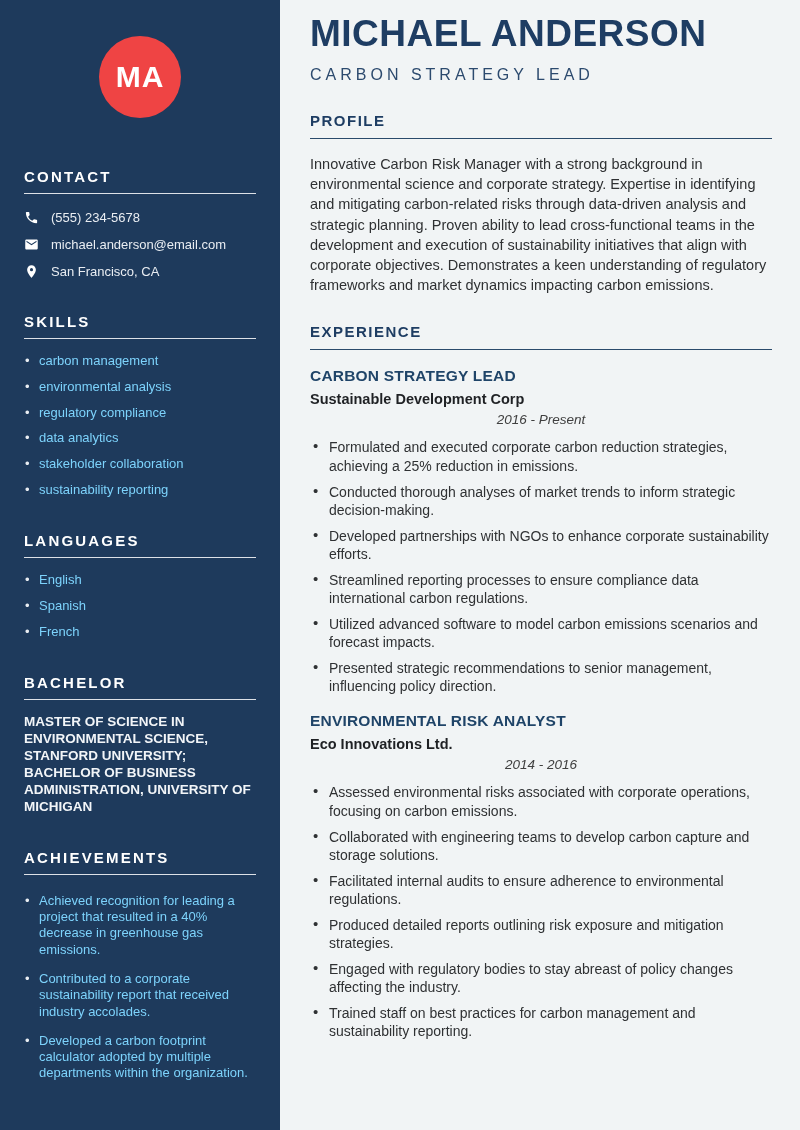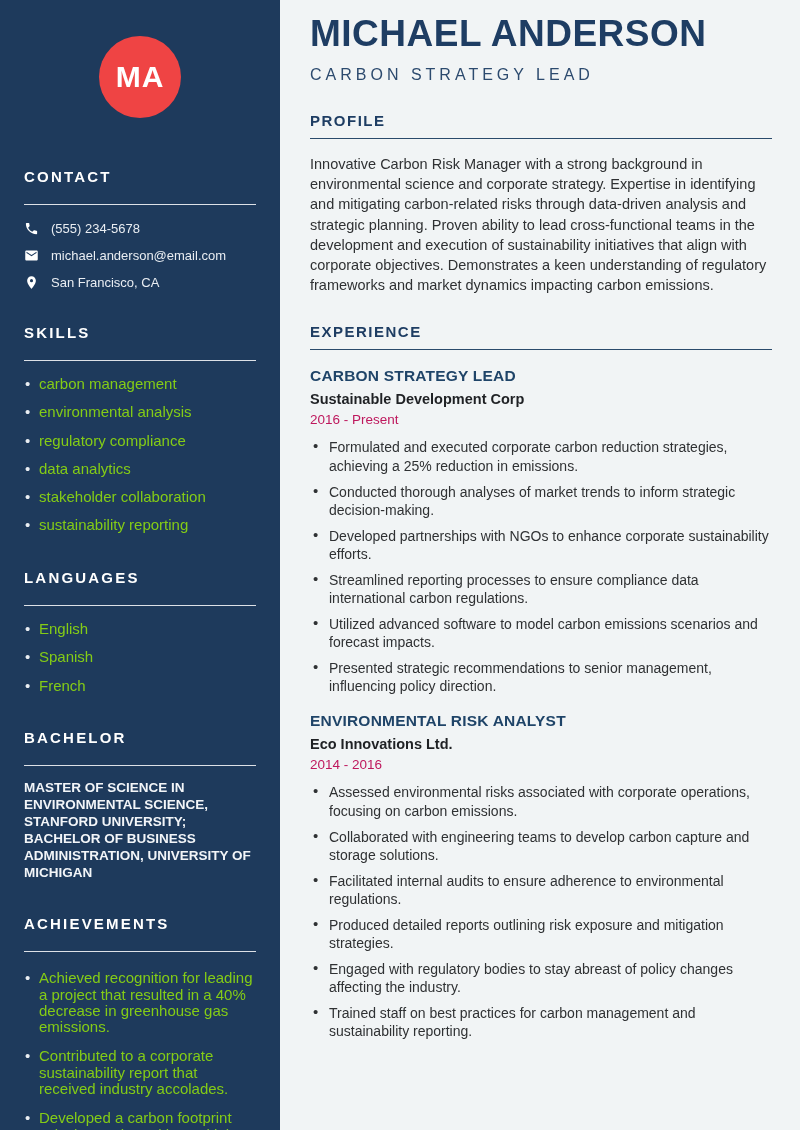--- a/index.html
+++ b/index.html
@@ -29,39 +29,39 @@
     display: flex; align-items: center; justify-content: center;
   }
   .avatar span {
     color: #ffffff; font-size: 30px; font-weight: 700; letter-spacing: 1px;
   }
   .side-h {
     margin-top: 0;
     font-size: 15px; font-weight: 700;
     letter-spacing: 2.2px;
     color: #ffffff;
-    padding-bottom: 19px;
+    padding-bottom: 8px;
     border-bottom: 1px solid rgba(255,255,255,0.85);
   }
   .side-section-contact { margin-top: 50px; }
   .side-section { margin-top: 34px; }
   .contact-list { margin-top: 16px; }
   .contact-row {
     display: flex; align-items: center;
     gap: 12px;
     font-size: 13px;
     margin-bottom: 12px;
     color: #e9edf2;
   }
   .cicon { width: 15px; height: 15px; display: inline-flex; flex: 0 0 15px; }
   .cicon svg { width: 15px; height: 15px; fill: #ffffff; }
   .side-list { margin-top: 14px; list-style: none; }
   .side-list li {
-    font-size: 15px;
-    color: #84cc16;
+    font-size: 13px;
+    color: #7dd3fc;
     margin-bottom: 9.5px;
     padding-left: 15px;
     position: relative;
     line-height: 1.25;
   }
   .side-list li::before {
     content: "•";
     position: absolute; left: 1px; top: 0;
     color: #e9edf2;
   }
@@ -121,21 +121,23 @@
   }
   .company {
     margin-top: 6px;
     font-size: 14.5px;
     font-weight: 700;
     color: #1f2124;
   }
   .dates {
     margin-top: 5px;
     font-size: 13.5px;
-    color: #be185d;
+    font-style: italic;
+    color: #404040;
+    text-align: center;
   }
   .job-bullets {
     margin-top: 11px;
     list-style: none;
   }
   .job-bullets li {
     font-size: 14px;
     color: #2f3133;
     line-height: 18.3px;
     margin-bottom: 7.5px;

